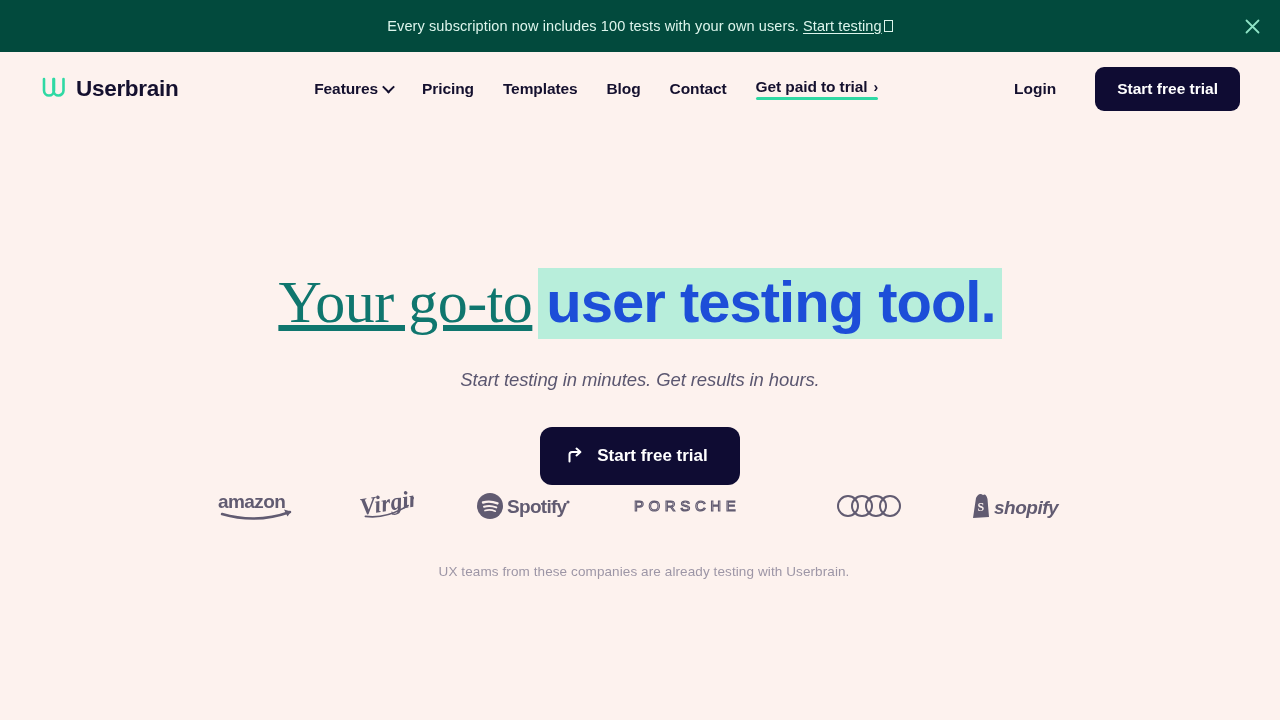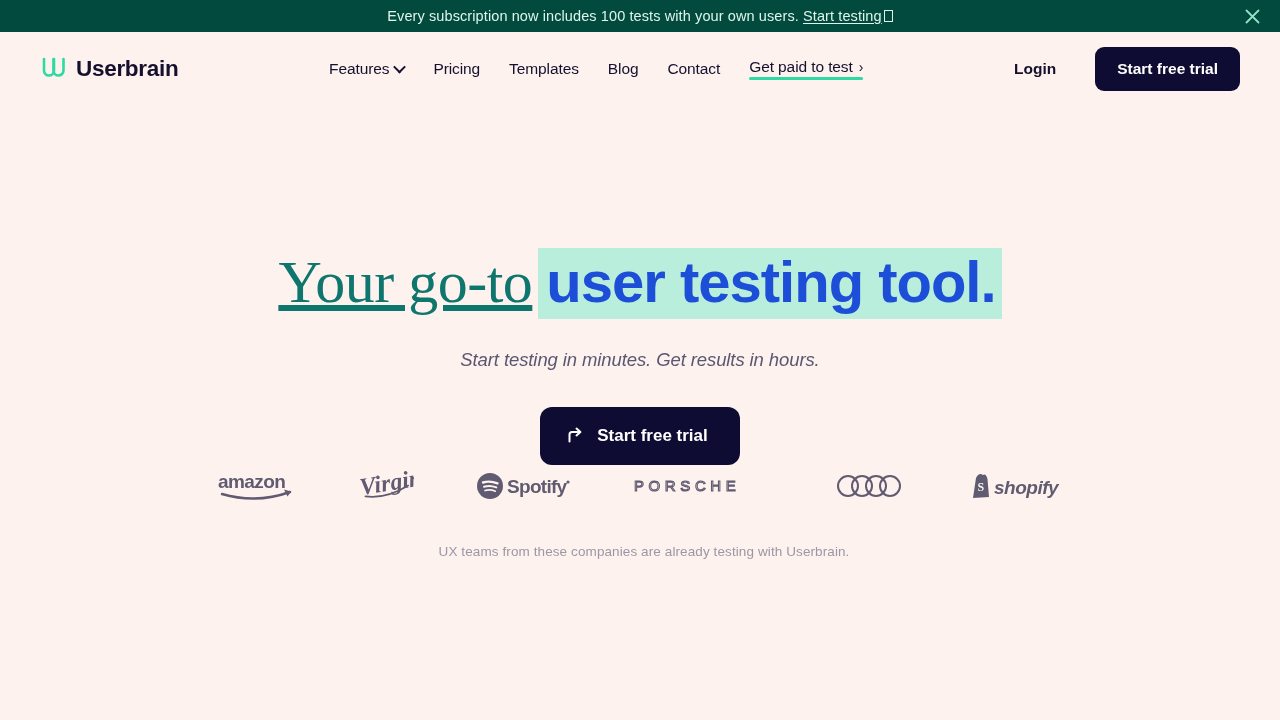--- a/index.html
+++ b/index.html
@@ -13,21 +13,21 @@
   body {
     background: #fdf2ee;
     font-family: "Liberation Sans", sans-serif;
     color: #0d0b2b;
     -webkit-font-smoothing: antialiased;
   }
 
   
   .banner {
     position: relative;
-    height: 32px;
+    height: 52px;
     background: #024a3d;
     display: flex;
     align-items: center;
     justify-content: center;
   }
   .banner-text {
     font-size: 14.5px;
     color: #ddf5ec;
     letter-spacing: 0.1px;
     white-space: nowrap;
@@ -92,21 +92,21 @@
 
   .nav {
     flex: 1 1 auto;
     display: flex;
     align-items: center;
     justify-content: center;
     gap: 29px;
   }
   .nav-item {
     font-size: 15.5px;
-    font-weight: 400;
+    font-weight: 700;
     color: #14102e;
     cursor: pointer;
     white-space: nowrap;
     display: flex;
     align-items: center;
     gap: 6px;
     letter-spacing: -0.1px;
   }
   .chev {
     display: inline-block;
@@ -262,21 +262,21 @@
   <nav class="nav">
     <div class="nav-item">
       <span>Features</span>
       <span class="chev"></span>
     </div>
     <div class="nav-item">Pricing</div>
     <div class="nav-item">Templates</div>
     <div class="nav-item">Blog</div>
     <div class="nav-item">Contact</div>
     <div class="nav-item accent">
-      <span>Get paid to test</span>
+      <span>Get paid to trial</span>
       <span class="nav-arrow">›</span>
     </div>
   </nav>
 
   <div class="actions">
     <span class="login-link">Login</span>
     <button class="btn-dark">Start free trial</button>
   </div>
 </header>
 

